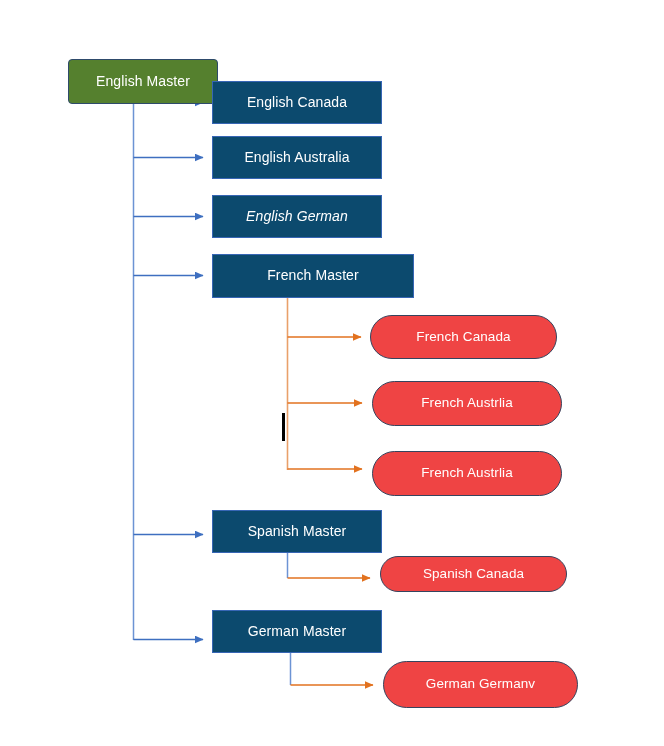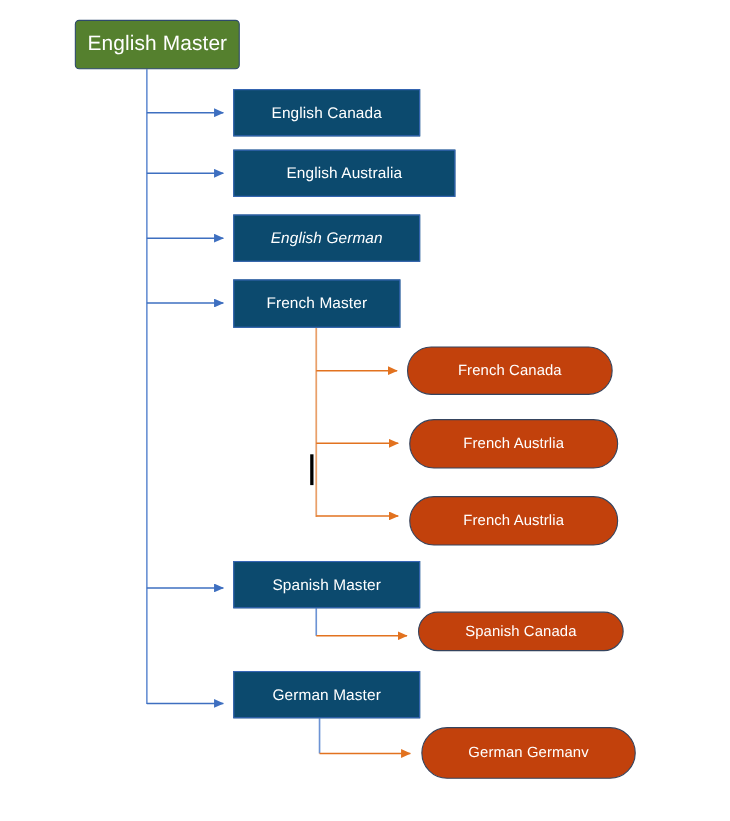--- a/index.html
+++ b/index.html
@@ -34,30 +34,31 @@
     color: #ffffff;
     text-align: center;
     line-height: 1.1;
     white-space: nowrap;
     letter-spacing: 0.1px;
   }
   .node-root {
     background: #55802E;
     border: 1.6px solid #2E4A6B;
     border-radius: 4px;
-    font-size: 19px;
+    font-size: 14px;
+    margin-top: 41px;
   }
   .node-box {
     background: #0c4a6e;
     border: 1.4px solid #3766B5;
     border-radius: 0;
     font-size: 14px;
   }
   .node-pill {
-    background: #c2410c;
+    background: #ef4444;
     border: 1.8px solid #35445E;
     border-radius: 999px;
     font-size: 13.5px;
   }
   .caret {
     position: absolute;
     background: #000000;
   }
 </style>
 </head>
@@ -133,29 +134,29 @@
   <div class="caret" style="left:282px; top:413px; width:2.5px; height:28px;"></div>
 
   <div class="node node-root" style="left:68px; top:18px; width:150px; height:45px;">
     <span>English Master</span>
   </div>
 
   <div class="node node-box" style="left:212px; top:81px; width:170px; height:43px;">
     <span>English Canada</span>
   </div>
 
-  <div class="node node-box" style="left:212px; top:136px; width:202px; height:43px;">
+  <div class="node node-box" style="left:212px; top:136px; width:170px; height:43px;">
     <span>English Australia</span>
   </div>
 
   <div class="node node-box" style="left:212px; top:195px; width:170px; height:43px;font-style:italic;">
     <span>English German</span>
   </div>
 
-  <div class="node node-box" style="left:212px; top:254px; width:152px; height:44px;">
+  <div class="node node-box" style="left:212px; top:254px; width:202px; height:44px;">
     <span>French Master</span>
   </div>
 
   <div class="node node-box" style="left:212px; top:610px; width:170px; height:43px;">
     <span>German Master</span>
   </div>
 
   <div class="node node-box" style="left:212px; top:510px; width:170px; height:43px;">
     <span>Spanish Master</span>
   </div>

